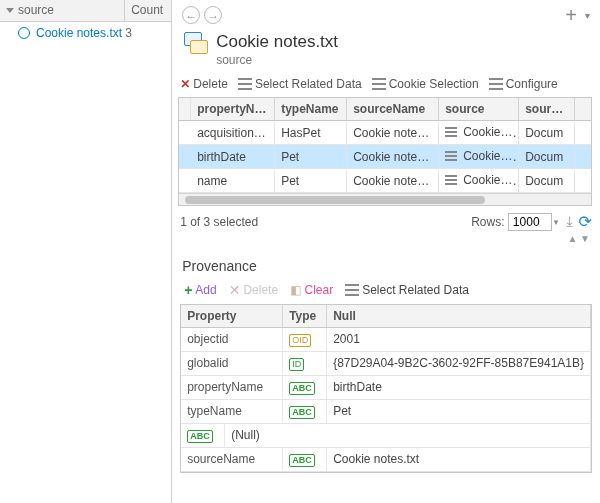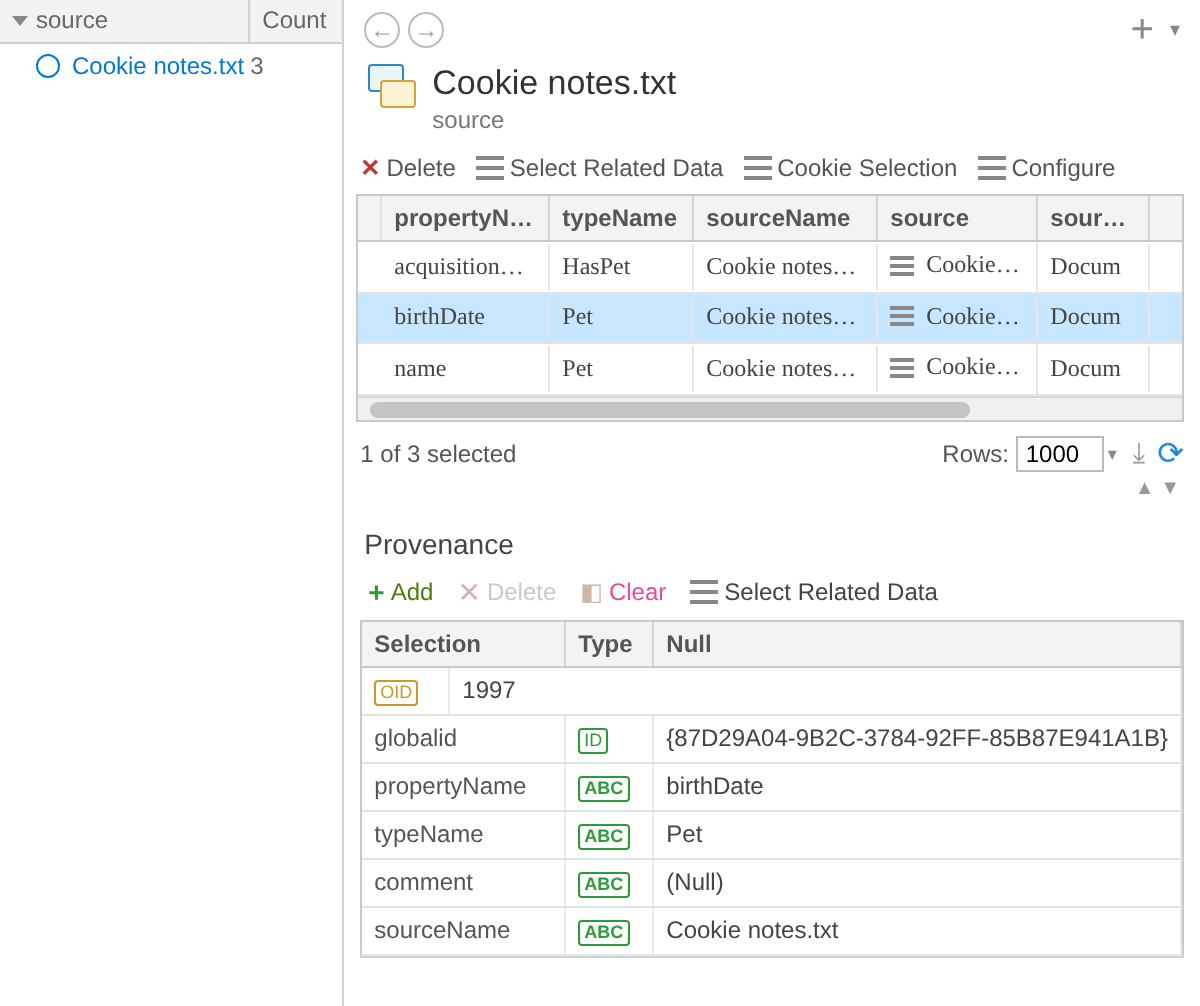--- a/index.html
+++ b/index.html
@@ -188,21 +188,20 @@
     border-bottom: 1px solid #e4e4e4;
     align-items: center;
   }
   .grow.sel { background: #c7e6ff; }
   .gcell {
     padding: 4px 6px;
     border-right: 1px solid #e4e4e4;
     overflow: hidden;
     white-space: nowrap;
     text-overflow: ellipsis;
-    font-family: Liberation Serif, serif;
   }
   .c1 { width: 84px; }
   .c2 { width: 72px; }
   .c3 { width: 92px; }
   .c4 { width: 80px; }
   .c5 { width: 56px; }
   .rowpick {
     width: 12px;
     border-right: 1px solid #e4e4e4;
     background: #f3f3f3;
@@ -432,63 +431,63 @@
     <span class="refresh-ico">⟳</span>
   </div>
 
   <div class="collapse-tri">▲ ▼</div>
 
   <div class="section-title">Provenance</div>
 
   <div class="toolbar2">
     <span class="tb-item">
         <span class="add-plus">+</span>
-        <span style="color:#4d7c0f;">Add</span>
+        <span style="color:#8b5cf6;">Add</span>
       </span>
     <span class="tb-item">
         <span class="del-x">✕</span>
         <span style="color:#c9c9c9;">Delete</span>
       </span>
     <span class="tb-item">
         <span class="clear-e">◧</span>
         <span style="color:#ec4899;">Clear</span>
       </span>
     <span class="tb-item">
         <span class="tb-ico"></span>
         <span style="color:#444;">Select Related Data</span>
       </span>
   </div>
 
   <div class="prov-grid">
     <div class="phead">
-      <div class="gcell-h pc1">Selection</div>
+      <div class="gcell-h pc1">Property</div>
       <div class="gcell-h pc2">Type</div>
       <div class="gcell-h pc3">Null</div>
     </div>
     <div class="prow">
+      <div class="pcell pc1">objectid</div>
       <div class="pcell pc2"><span class="type-badge oid">OID</span></div>
-      <div class="pcell pc3">1997</div>
+      <div class="pcell pc3">2001</div>
     </div>
     <div class="prow">
       <div class="pcell pc1">globalid</div>
       <div class="pcell pc2"><span class="type-badge gid">ID</span></div>
-      <div class="pcell pc3">{87D29A04-9B2C-3784-92FF-85B87E941A1B}</div>
+      <div class="pcell pc3">{87D29A04-9B2C-3602-92FF-85B87E941A1B}</div>
     </div>
     <div class="prow">
       <div class="pcell pc1">propertyName</div>
       <div class="pcell pc2"><span class="type-badge abc">ABC</span></div>
       <div class="pcell pc3">birthDate</div>
     </div>
     <div class="prow">
       <div class="pcell pc1">typeName</div>
       <div class="pcell pc2"><span class="type-badge abc">ABC</span></div>
       <div class="pcell pc3">Pet</div>
     </div>
     <div class="prow">
-      <div class="pcell pc1">comment</div>
       <div class="pcell pc2"><span class="type-badge abc">ABC</span></div>
       <div class="pcell pc3">(Null)</div>
     </div>
     <div class="prow">
       <div class="pcell pc1">sourceName</div>
       <div class="pcell pc2"><span class="type-badge abc">ABC</span></div>
       <div class="pcell pc3">Cookie notes.txt</div>
     </div>
   </div>
 

